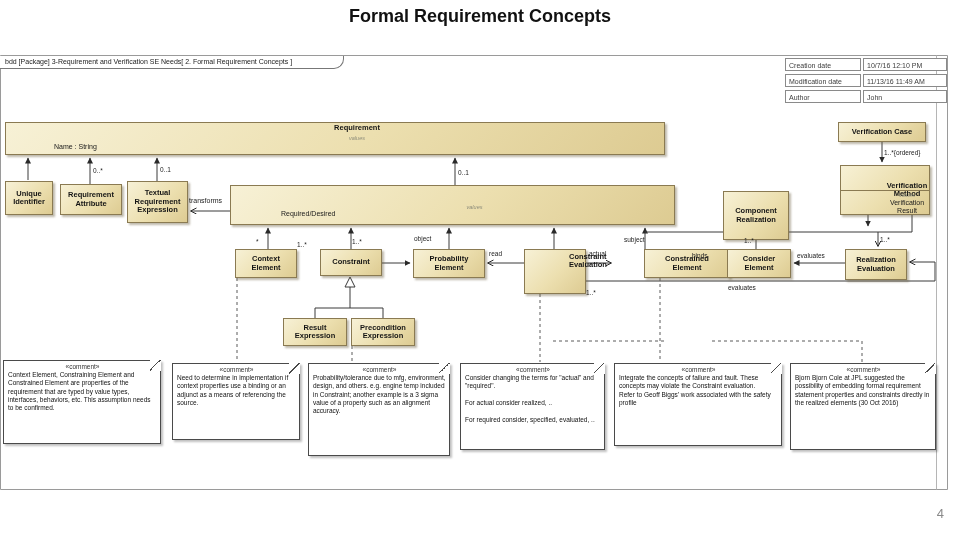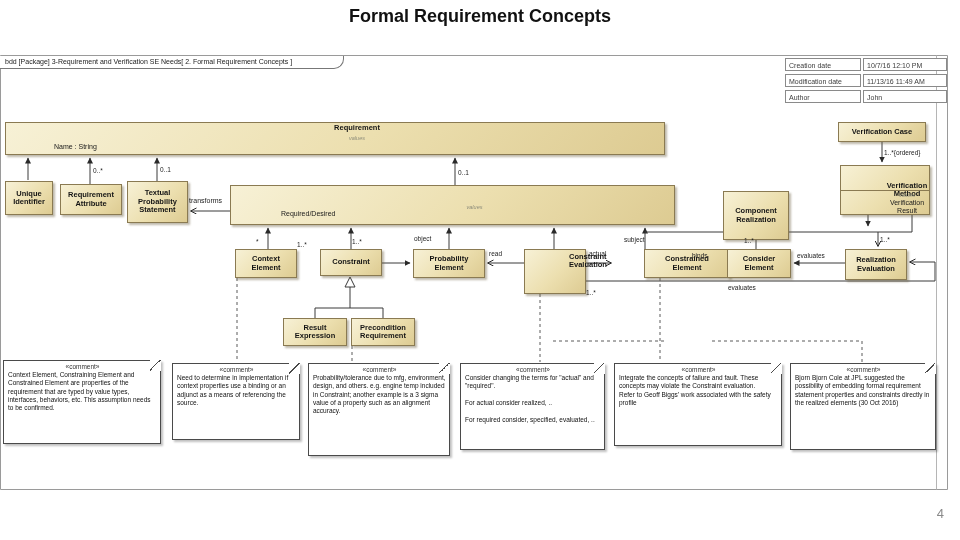--- a/index.html
+++ b/index.html
@@ -127,21 +127,21 @@
     <div class="abs attr-text" style="left:4px;top:20px;">Name : String</div>
   </div>
 
   <div class="blk center" style="left:5px;top:181px;width:48px;height:34px;">
     <span>Unique Identifier</span>
   </div>
   <div class="blk center" style="left:60px;top:184px;width:62px;height:31px;">
     <span>Requirement Attribute</span>
   </div>
   <div class="blk center" style="left:127px;top:181px;width:61px;height:42px;">
-    <span>Textual Probability Statement</span>
+    <span>Textual Requirement Expression</span>
   </div>
 
   <div class="blk" style="left:230px;top:185px;width:445px;height:40px;">
     <div class="abs cmp-label" style="left:0;right:0;top:18px;">values</div>
     <div class="abs attr-text" style="left:6px;top:24px;">Required/Desired</div>
   </div>
 
   <div class="blk center" style="left:235px;top:249px;width:62px;height:29px;">
     <span>Context Element</span>
   </div>
@@ -175,21 +175,21 @@
     <div class="abs" style="left:0;right:0;top:16px;">Verification Method</div>
     <div class="vm-sep"></div>
     <div class="abs cmp-label" style="left:0;right:0;top:26px;">values</div>
     <div class="abs attr-text" style="left:0;right:0;top:33px;text-align:center;">Verification Result</div>
   </div>
 
   <div class="blk center" style="left:283px;top:318px;width:64px;height:28px;">
     <span>Result Expression</span>
   </div>
   <div class="blk center" style="left:351px;top:318px;width:64px;height:28px;">
-    <span>Precondition Requirement</span>
+    <span>Precondition Expression</span>
   </div>
 
   <span class="edge-label" style="left:93px;top:167px;">0..*</span>
   <span class="edge-label" style="left:160px;top:166px;">0..1</span>
   <span class="edge-label" style="left:458px;top:169px;">0..1</span>
   <span class="edge-label" style="left:189px;top:197px;font-size:7px;">transforms</span>
   <span class="edge-label" style="left:256px;top:238px;">*</span>
   <span class="edge-label" style="left:297px;top:241px;">1..*</span>
   <span class="edge-label" style="left:352px;top:238px;">1..*</span>
   <span class="edge-label" style="left:414px;top:235px;">object</span>

